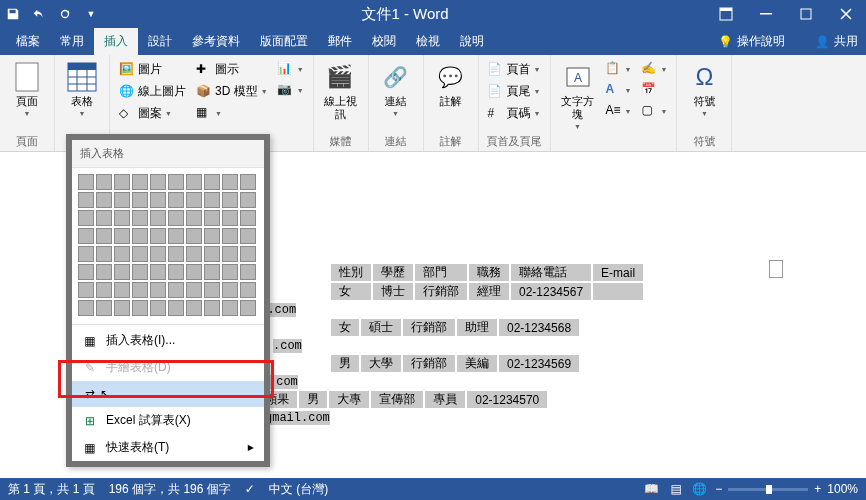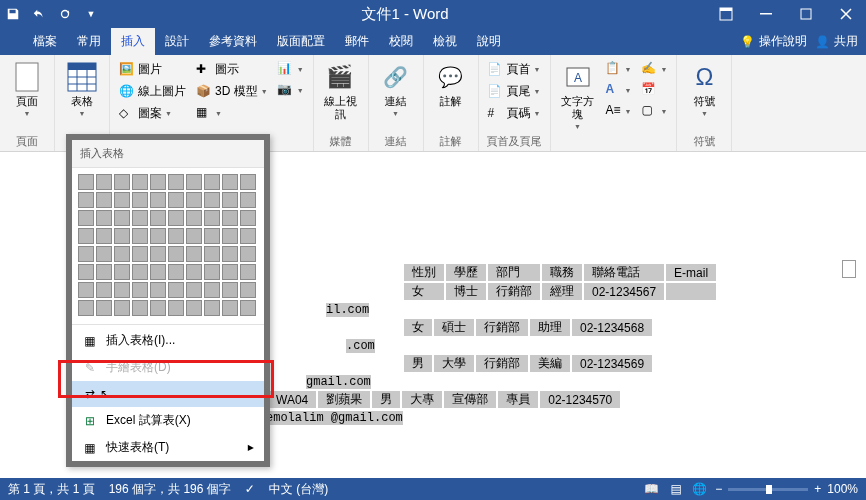--- a/index.html
+++ b/index.html
@@ -2,34 +2,34 @@
 <html><head>
 <meta charset="utf-8">
 <style>
 *{margin:0;padding:0;box-sizing:border-box;font-family:"Microsoft JhengHei","Segoe UI",sans-serif;font-size:12px}
 body{width:866px;height:500px;background:#fff;overflow:hidden;position:relative}
 .titlebar{height:28px;background:#2b579a;display:flex;align-items:center;color:#fff}
 .qa-btn{width:26px;height:28px;display:flex;align-items:center;justify-content:center;cursor:pointer}
 .qa-btn svg{width:14px;height:14px;fill:#fff}
 .title{flex:1;text-align:center;font-size:15px}
 .win-btn{width:40px;height:28px;display:flex;align-items:center;justify-content:center}
-.menubar{height:27px;background:#2b579a;display:flex;align-items:center;color:#fff;padding-left:23px}
+.menubar{height:27px;background:#2b579a;display:flex;align-items:center;color:#fff;padding-left:6px}
 .tab{padding:0 10px;height:27px;display:flex;align-items:center;font-size:12px;cursor:pointer}
-.tab.active{background:#f3f3f3;color:#1d4ed8}
+.tab.active{background:#f3f3f3;color:#0f766e}
 .ribbon{height:97px;background:#f3f3f3;border-bottom:1px solid #d4d4d4;display:flex}
 .rg{border-right:1px solid #e1e1e1;padding:4px 6px 2px;display:flex;flex-direction:column;justify-content:space-between}
 .rg-lbl{text-align:center;font-size:11px;color:#666;padding-top:2px}
 .rg-body{display:flex;gap:4px}
 .big-btn{width:42px;display:flex;flex-direction:column;align-items:center;gap:2px;padding:2px;cursor:pointer}
 .big-btn .ic{width:32px;height:32px;display:flex;align-items:center;justify-content:center}
 .big-btn .lbl{font-size:11px;text-align:center;line-height:1.2}
 .sm-row{display:flex;align-items:center;gap:3px;padding:2px 3px;cursor:pointer;font-size:11px;white-space:nowrap}
 .sm-row .ic{width:16px;height:16px}
 .col{display:flex;flex-direction:column;gap:1px}
-.doc-area{position:absolute;top:152px;left:0;right:0;bottom:22px;background:#fff;display:flex;justify-content:flex-end;overflow:hidden}
+.doc-area{position:absolute;top:152px;left:0;right:0;bottom:22px;background:#fff;display:flex;justify-content:center;overflow:hidden}
 .page{width:720px;background:#fff;padding-top:110px;position:relative}
 .tbl{font-family:"Courier New",monospace;font-size:14px}
 .tbl td{padding:0 8px;background:#c8c8c8}
 .tbl .hdr td{background:#c8c8c8}
 .crsr{position:absolute;width:14px;height:18px;border:1px solid #999;top:108px;right:10px}
 .dropdown{position:absolute;top:134px;left:66px;width:204px;background:#fff;border:6px solid #737373;box-shadow:2px 2px 6px rgba(0,0,0,.25);z-index:100}
 .dd-head{background:#f3f3f3;padding:6px 8px;font-size:11px;color:#5a5a5a;border-bottom:1px solid #e1e1e1}
 .grid{padding:6px;display:grid;grid-template-columns:repeat(10,16px);grid-template-rows:repeat(8,16px);gap:2px}
 .cell{width:16px;height:16px;background:#b8b8b8;border:1px solid #8a8a8a}
 .dd-item{display:flex;align-items:center;gap:8px;padding:5px 10px;font-size:12px;cursor:pointer}
@@ -98,21 +98,21 @@
   <div class="tab active">插入</div>
   <div class="tab">設計</div>
   <div class="tab">參考資料</div>
   <div class="tab">版面配置</div>
   <div class="tab">郵件</div>
   <div class="tab">校閱</div>
   <div class="tab">檢視</div>
   <div class="tab">說明</div>
   <div class="share">
     <span>💡</span>
-    <span style="margin-right:4px">操作說明</span>
+    <span style="margin-right:26px">操作說明</span>
     <span>👤</span>
     <span style="margin-right:8px">共用</span>
   </div>
 </div>
 
 <div class="ribbon">
   <div class="rg">
       <div class="rg-body">
         <div class="big-btn">
           <div class="ic">

